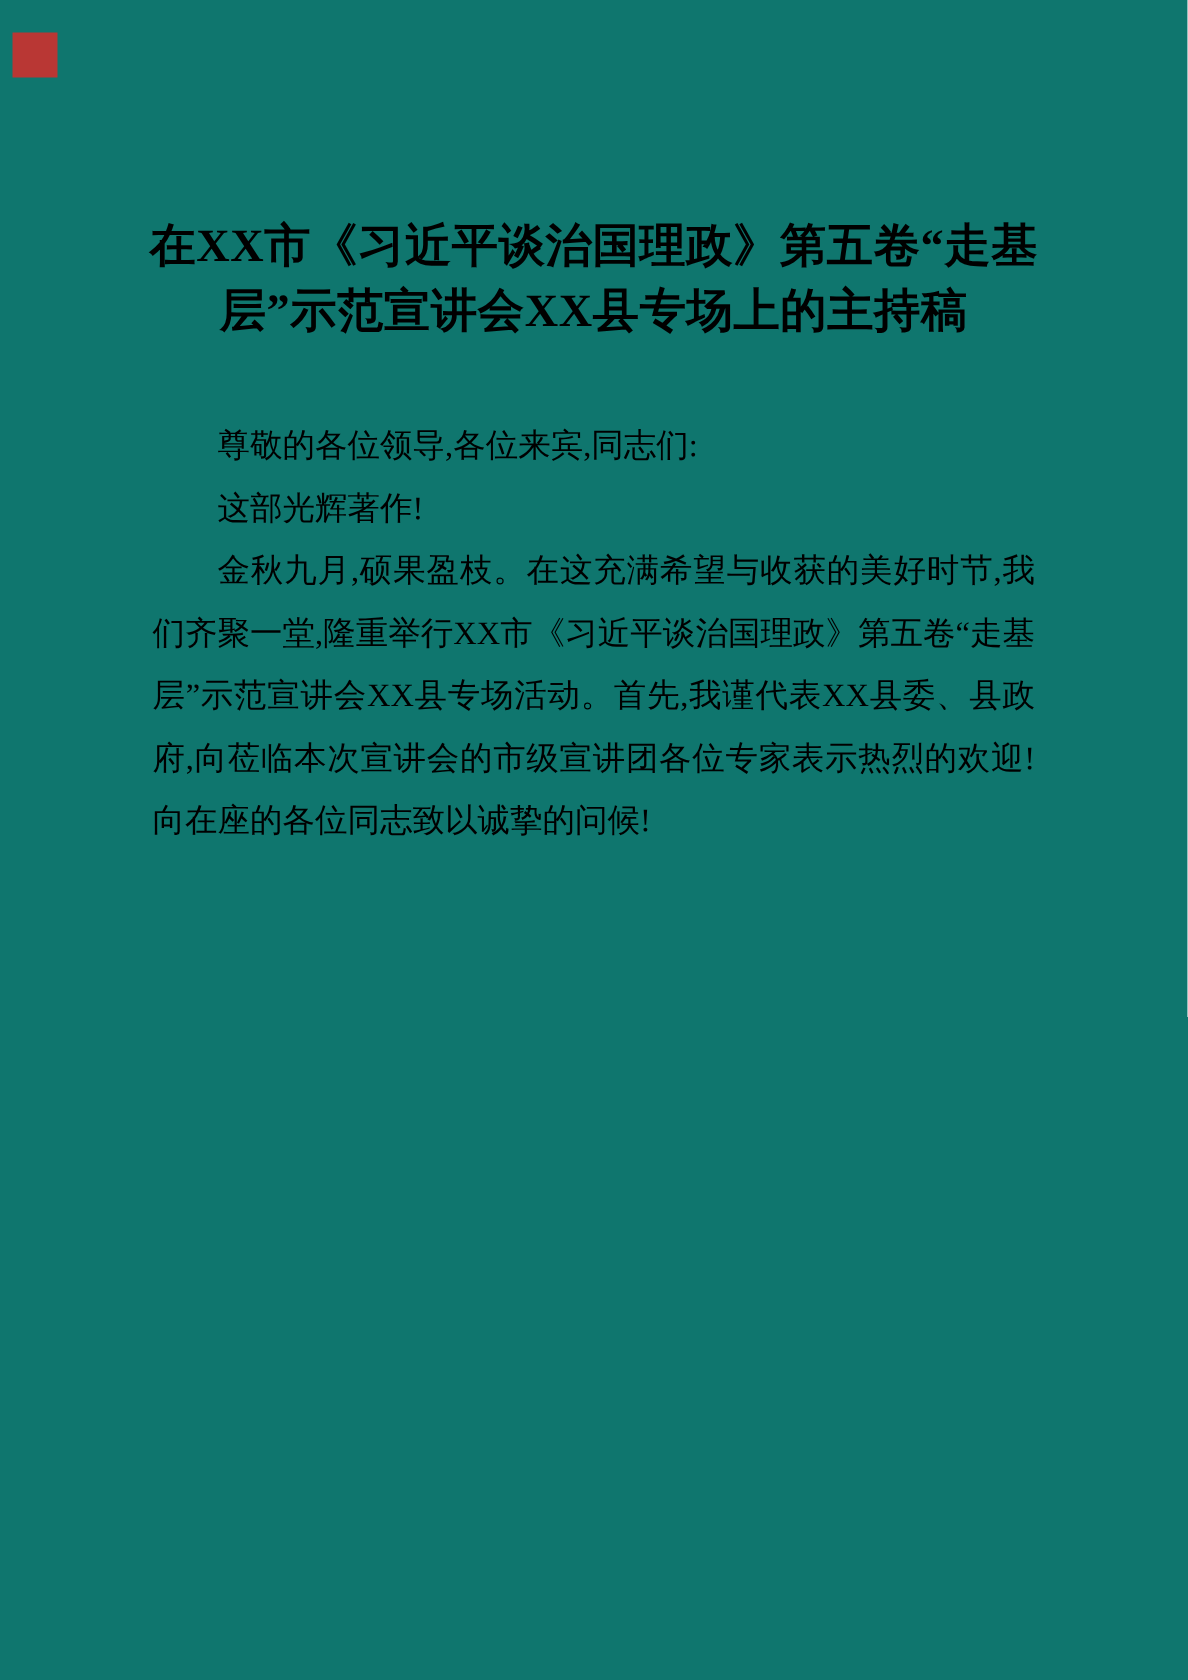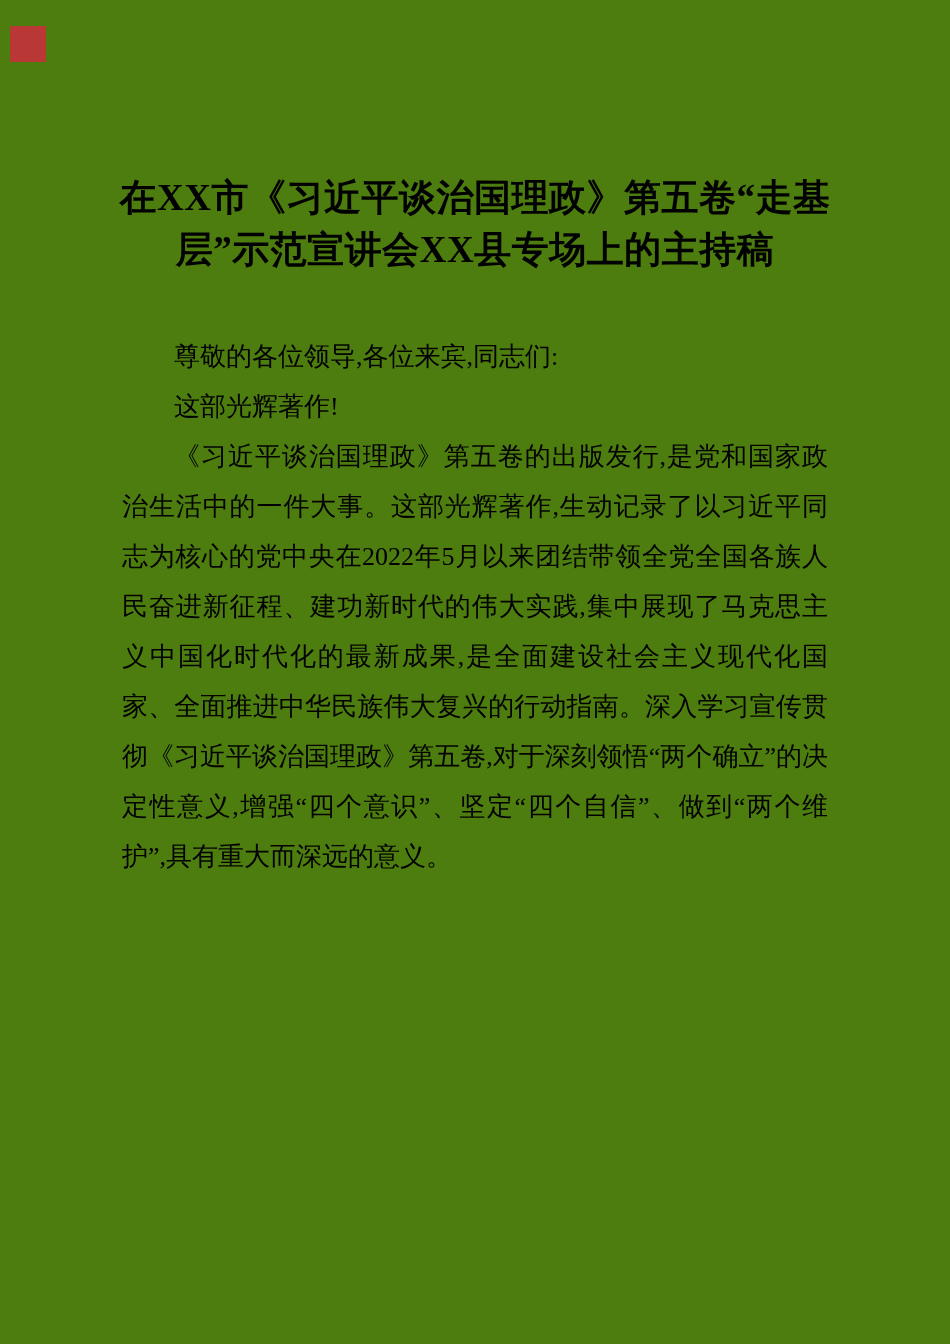--- a/index.html
+++ b/index.html
@@ -4,21 +4,21 @@
 <style>
   html, body {
     margin: 0;
     padding: 0;
     background: #ffffff;
   }
   .page {
     position: relative;
     width: 950px;
     height: 1344px;
-    background: #4d7c0f;
+    background: #0f766e;
     color: #000000;
     font-family: "Liberation Serif", "DejaVu Serif", serif;
     overflow: hidden;
   }
   .corner-marker {
     position: absolute;
     left: 10px;
     top: 26px;
     width: 36px;
     height: 36px;
@@ -49,16 +49,16 @@
 
 <div class="page">
 
   <div class="corner-marker" style="background-color:#b93734;"></div>
 
   <h1 class="doc-title">在XX市《习近平谈治国理政》第五卷“走基层”示范宣讲会XX县专场上的主持稿</h1>
 
   <div class="doc-body">
     <p>尊敬的各位领导,各位来宾,同志们:</p>
     <p>这部光辉著作!</p>
-    <p>《习近平谈治国理政》第五卷的出版发行,是党和国家政治生活中的一件大事。这部光辉著作,生动记录了以习近平同志为核心的党中央在2022年5月以来团结带领全党全国各族人民奋进新征程、建功新时代的伟大实践,集中展现了马克思主义中国化时代化的最新成果,是全面建设社会主义现代化国家、全面推进中华民族伟大复兴的行动指南。深入学习宣传贯彻《习近平谈治国理政》第五卷,对于深刻领悟“两个确立”的决定性意义,增强“四个意识”、坚定“四个自信”、做到“两个维护”,具有重大而深远的意义。</p>
+    <p>金秋九月,硕果盈枝。在这充满希望与收获的美好时节,我们齐聚一堂,隆重举行XX市《习近平谈治国理政》第五卷“走基层”示范宣讲会XX县专场活动。首先,我谨代表XX县委、县政府,向莅临本次宣讲会的市级宣讲团各位专家表示热烈的欢迎!向在座的各位同志致以诚挚的问候!</p>
   </div>
 
 </div>
 
 </body></html>

